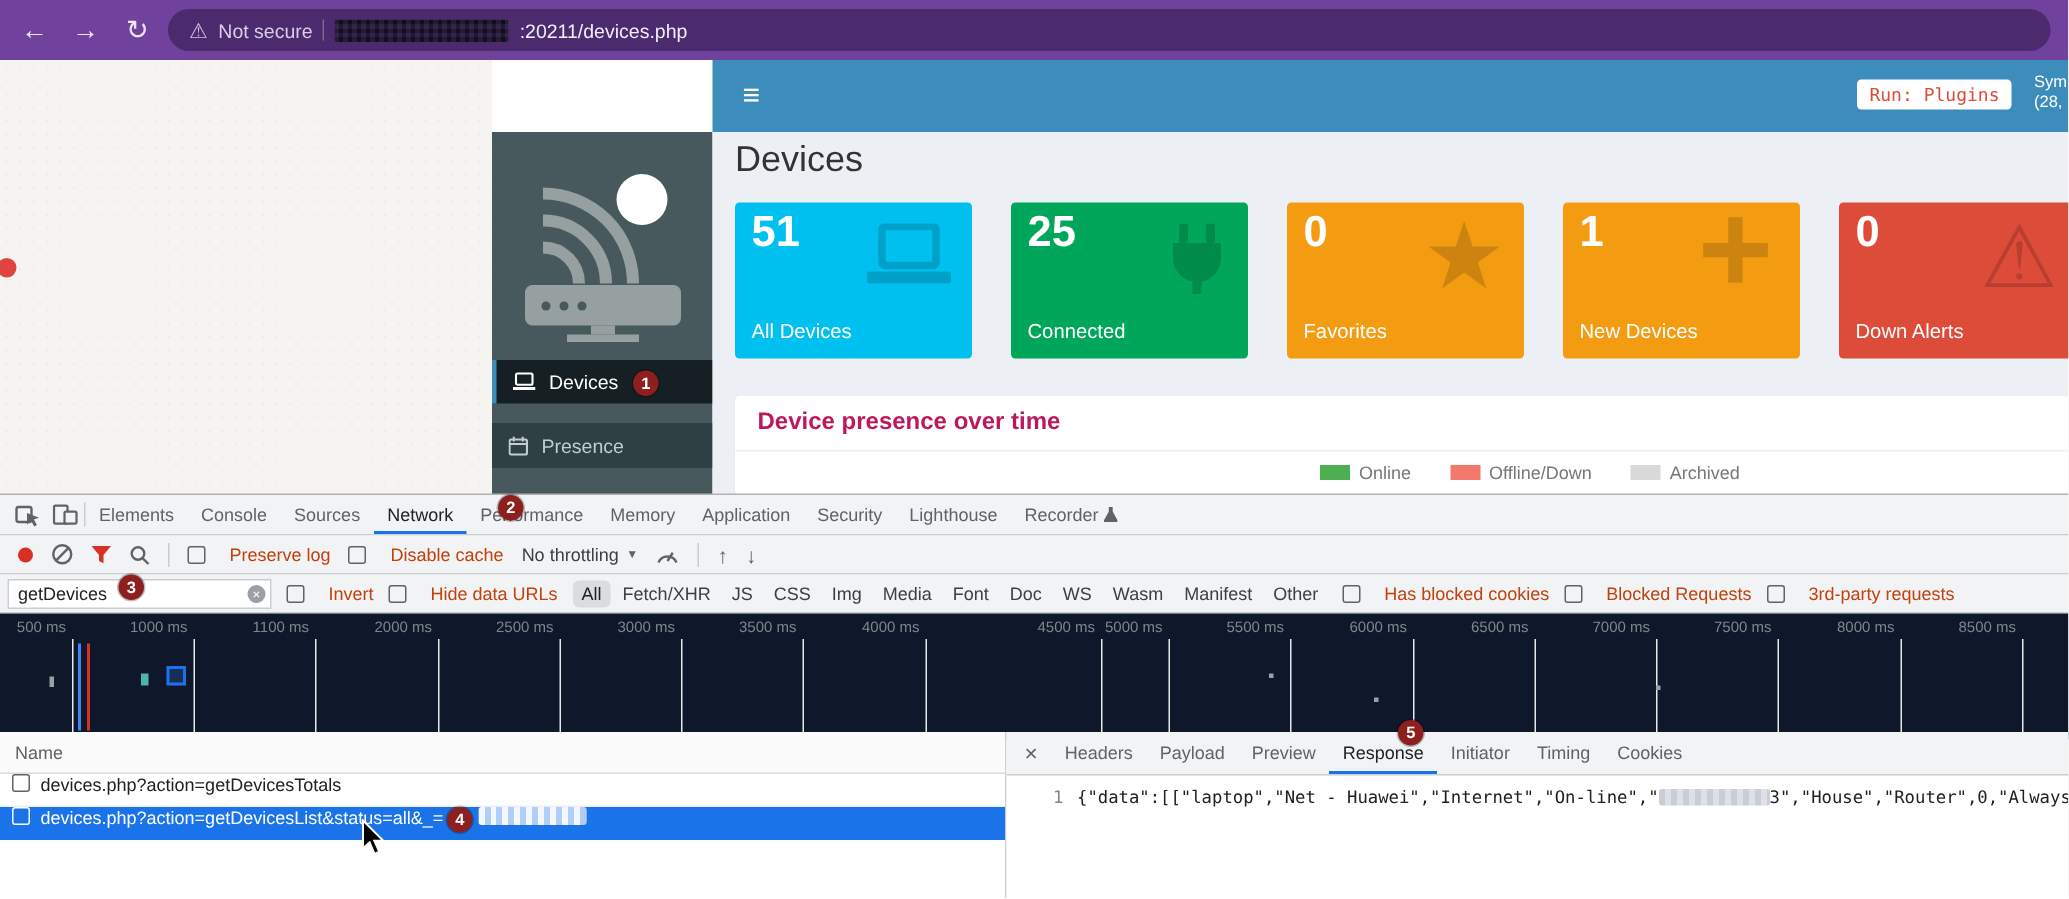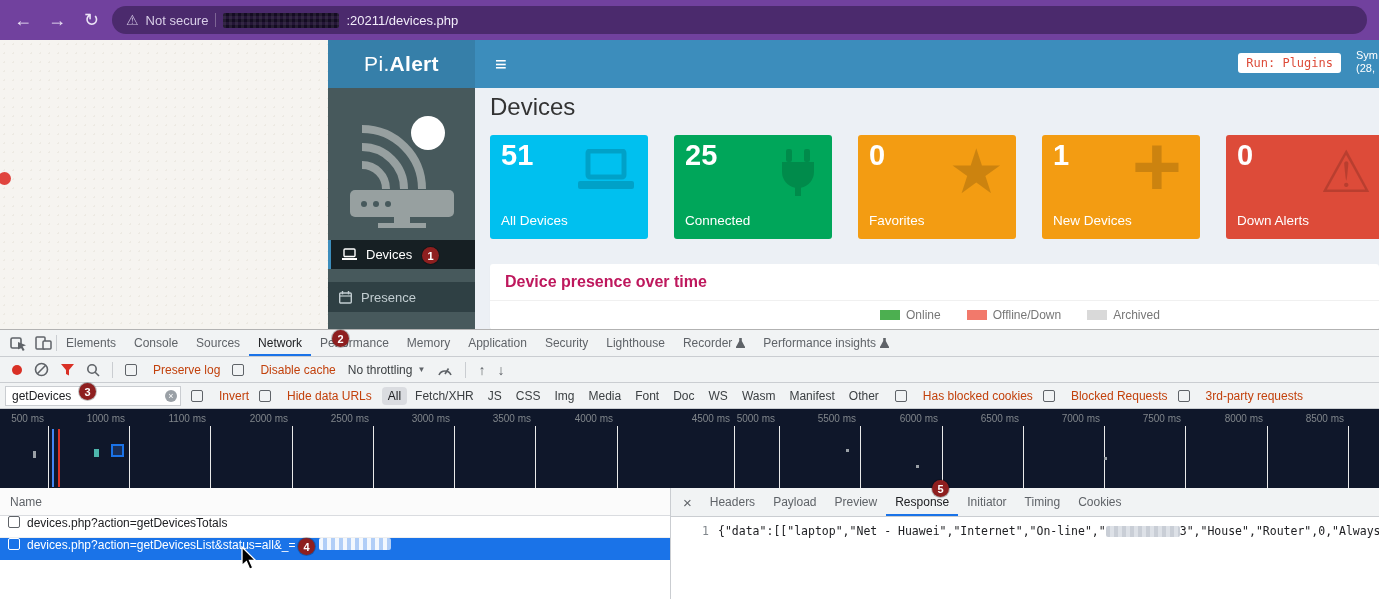--- a/index.html
+++ b/index.html
@@ -126,24 +126,20 @@
       <span>Not secure</span>
       <span class="omni-sep"></span>
       <span class="redact redact-url"></span>
       <span id="url-suffix">:20211/devices.php</span>
     </div>
   </div>
 
   <div id="page-left"></div>
   <div id="left-red-dot"></div>
 
-  <div id="logo" style="background-color: rgb(54, 127, 169);">
-      <span>Pi.</span>
-      <b>Alert</b>
-    </div>
   <div id="navbar" style="background-color: rgb(60, 141, 188);">
     <span id="hamburger">≡</span>
     <span id="run-plugins">Run: Plugins</span>
     <div id="user-txt">
       <div>Sym</div>
       <div>(28,</div>
     </div>
   </div>
 
   <div id="sidebar">
@@ -249,26 +245,20 @@
       <div class="dtab">Console</div>
       <div class="dtab">Sources</div>
       <div class="dtab sel">Network</div>
       <div class="dtab">Performance</div>
       <div class="dtab">Memory</div>
       <div class="dtab">Application</div>
       <div class="dtab">Security</div>
       <div class="dtab">Lighthouse</div>
       <div class="dtab">
           <span>Recorder</span>
-          <svg width="9" height="10" viewBox="0 0 9 10">
-            <path d="M3.2 0 h2.6 v3 l2.8 5.2 a1 1 0 0 1 -0.9 1.8 h-6.4 a1 1 0 0 1 -0.9 -1.8 l2.8 -5.2 z" fill="#5f6368"></path>
-          </svg>
-        </div>
-      <div class="dtab">
-          <span>Performance insights</span>
           <svg width="9" height="10" viewBox="0 0 9 10">
             <path d="M3.2 0 h2.6 v3 l2.8 5.2 a1 1 0 0 1 -0.9 1.8 h-6.4 a1 1 0 0 1 -0.9 -1.8 l2.8 -5.2 z" fill="#5f6368"></path>
           </svg>
         </div>
     </div>
 
     <div id="row-toolbar" class="dtrow">
       <span id="rec-dot"></span>
       <svg width="15" height="15" viewBox="0 0 15 15">
           <circle cx="7.5" cy="7.5" r="6" fill="none" stroke="#5f6368" stroke-width="1.6"></circle>

